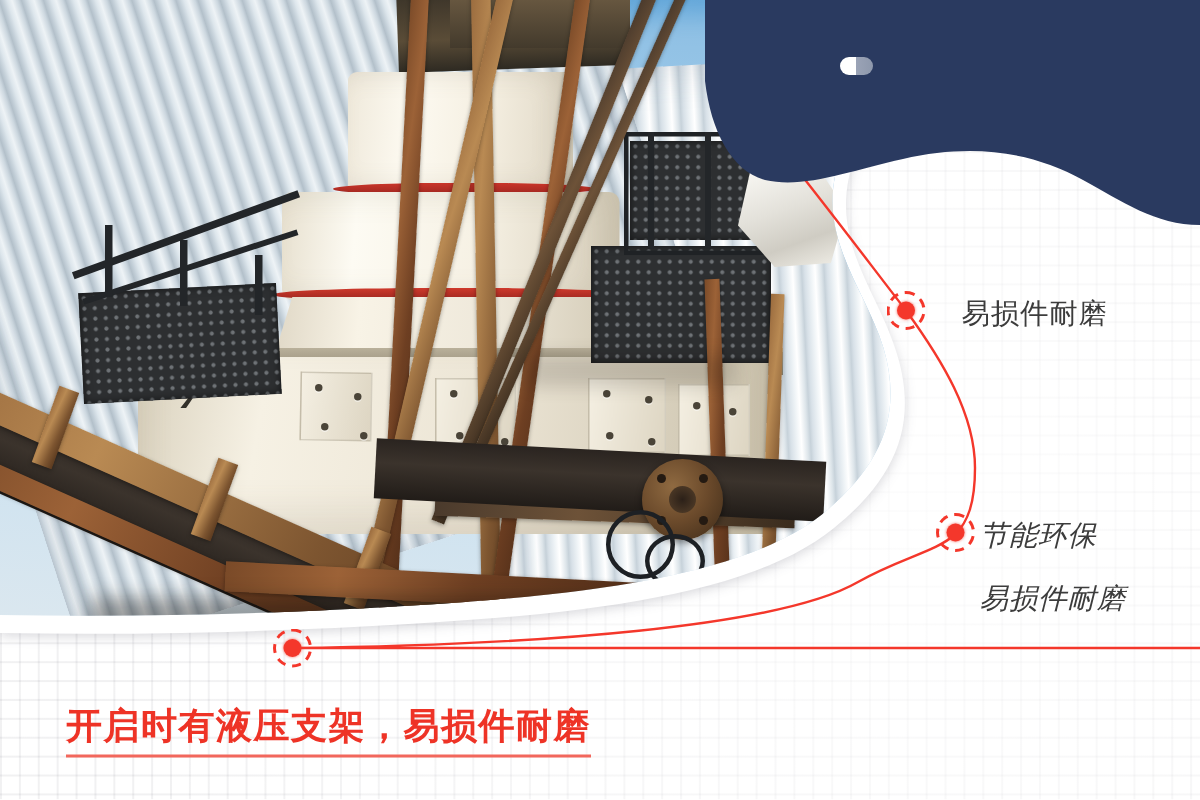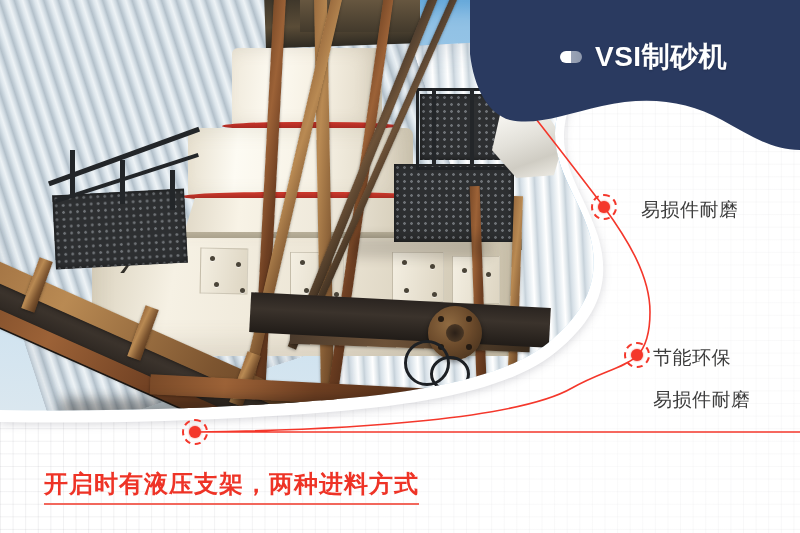--- a/index.html
+++ b/index.html
@@ -348,21 +348,21 @@
   .feature-label {
     position: absolute;
     z-index: 9;
     font-size: 19px;
     color: #3c3c3c;
     line-height: 1.45;
     white-space: nowrap;
     letter-spacing: 0.5px;
   }
   #label-feed { left: 641px; top: 196px; }
-  #label-eco  { left: 653px; top: 344px; }
+  #label-eco  { left: 653px; top: 344px; font-style: italic; }
   #label-eco .l2 { margin-top: 14px; }
 
   
   .caption {
     position: absolute;
     left: 44px; top: 468px;
     z-index: 9;
     font-size: 24px;
     font-weight: bold;
     color: #ee3326;
@@ -510,21 +510,20 @@
   <svg class="navy-blob" viewBox="0 0 330 150" preserveAspectRatio="none">
     <path d="M0,0 H330 V150
              C 300,150 278,134 252,120
              C 216,100 176,96 132,106
              C 96,114 66,126 40,120
              C 18,114 4,88 0,54 Z" fill="#2a3a60"></path>
   </svg>
 
   <div class="title-row">
     <span class="title-bullet"></span>
-    <span class="title-text">VSI制砂机</span>
   </div>
 
   <div class="marker" id="marker-feed">
     <span class="ring"></span>
     <span class="core"></span>
   </div>
   <div class="marker" id="marker-eco">
     <span class="ring"></span>
     <span class="core"></span>
   </div>
@@ -535,15 +534,15 @@
 
   <div class="feature-label" id="label-feed">
     <div>易损件耐磨</div>
   </div>
 
   <div class="feature-label" id="label-eco">
     <div class="l1">节能环保</div>
     <div class="l2">易损件耐磨</div>
   </div>
 
-  <div class="caption">开启时有液压支架，两种进料方式</div>
+  <div class="caption">开启时有液压支架，易损件耐磨</div>
 
 </div>
 
 </body></html>

